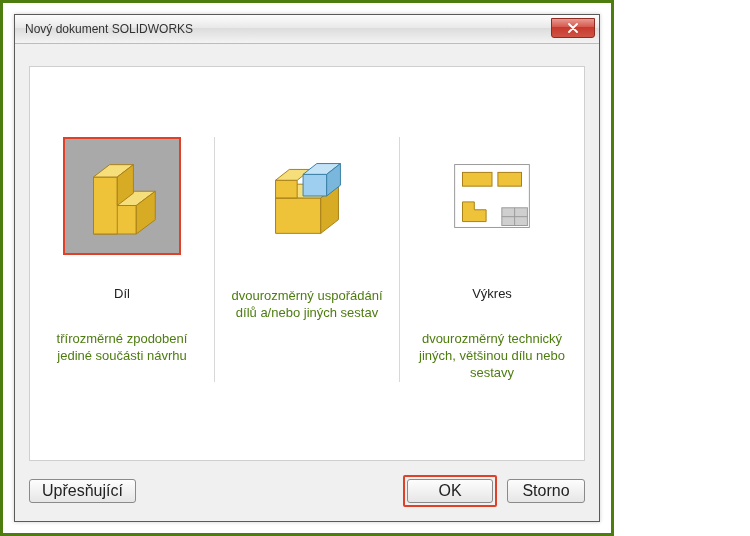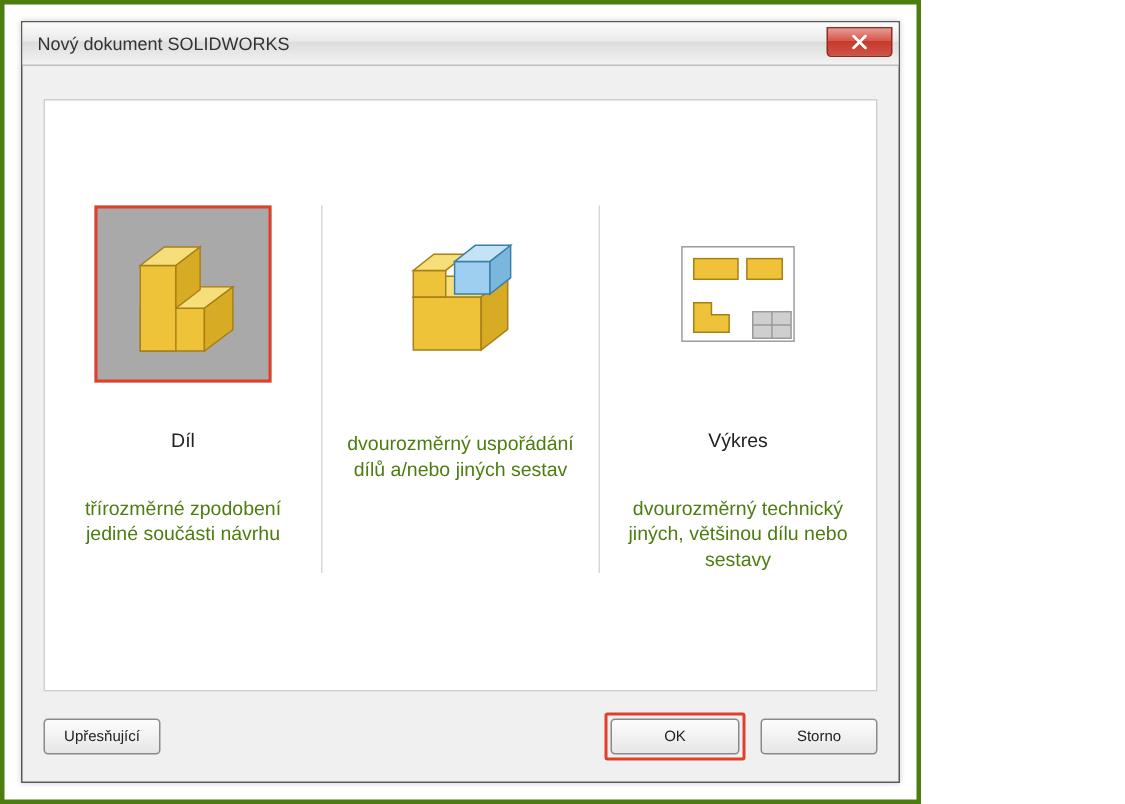--- a/index.html
+++ b/index.html
@@ -115,21 +115,21 @@
     display: flex;
     align-items: center;
     gap: 10px;
   }
   .spacer { flex: 1; }
   button.win {
     min-width: 78px;
     height: 24px;
     padding: 0 12px;
     font-family: inherit;
-    font-size: 10px;
+    font-size: 16px;
     background: linear-gradient(to bottom, #fdfdfd, #e6e6e6);
     border: 1px solid #8a8a8a;
     border-radius: 3px;
     color: #222;
     cursor: pointer;
   }
   .ok-wrap {
     border: 2px solid #e04028;
     padding: 2px;
     border-radius: 2px;

